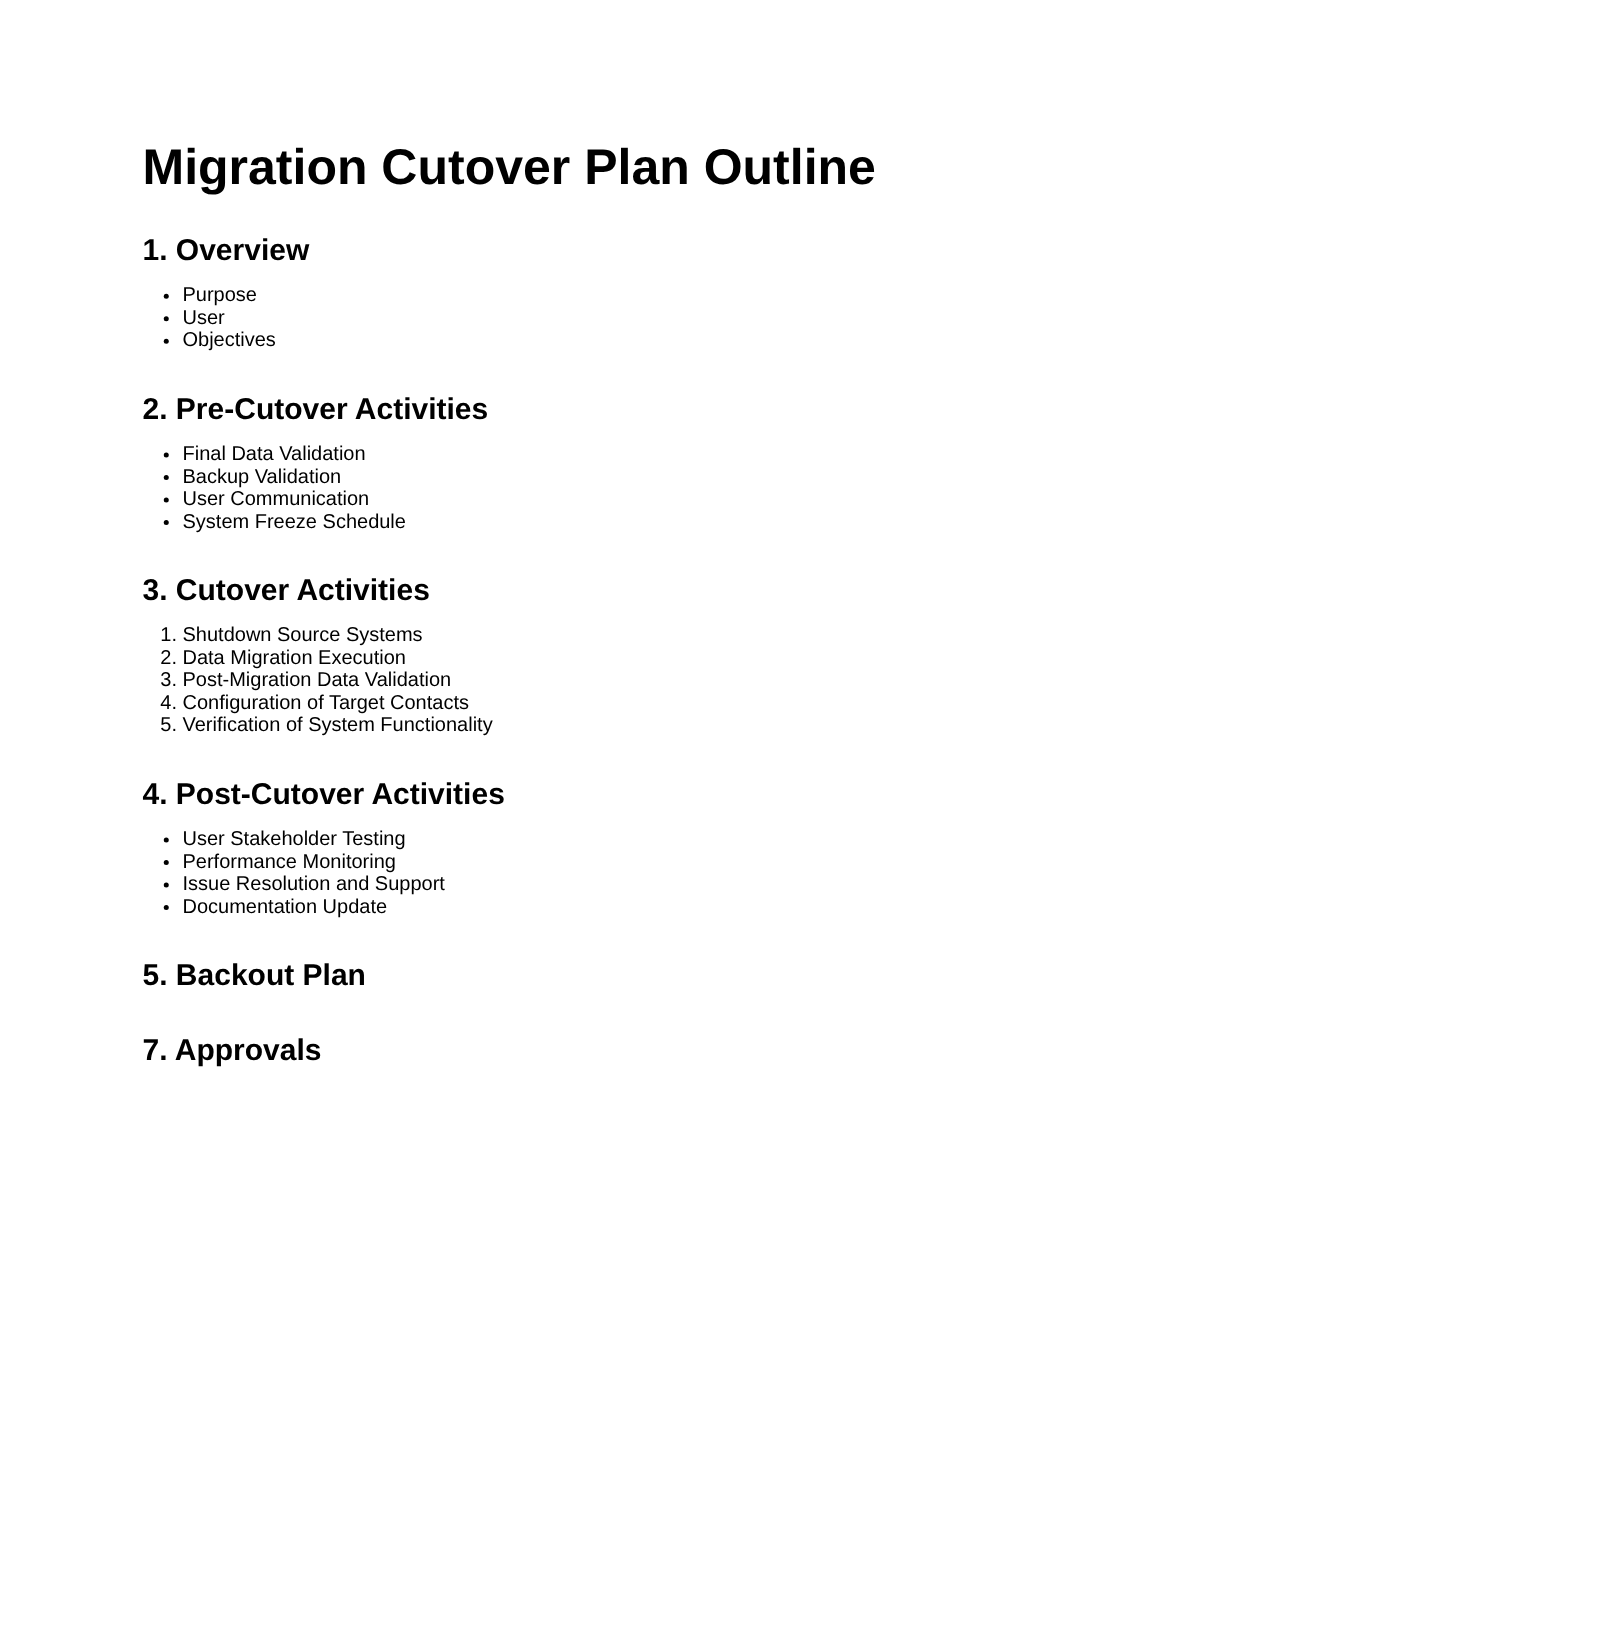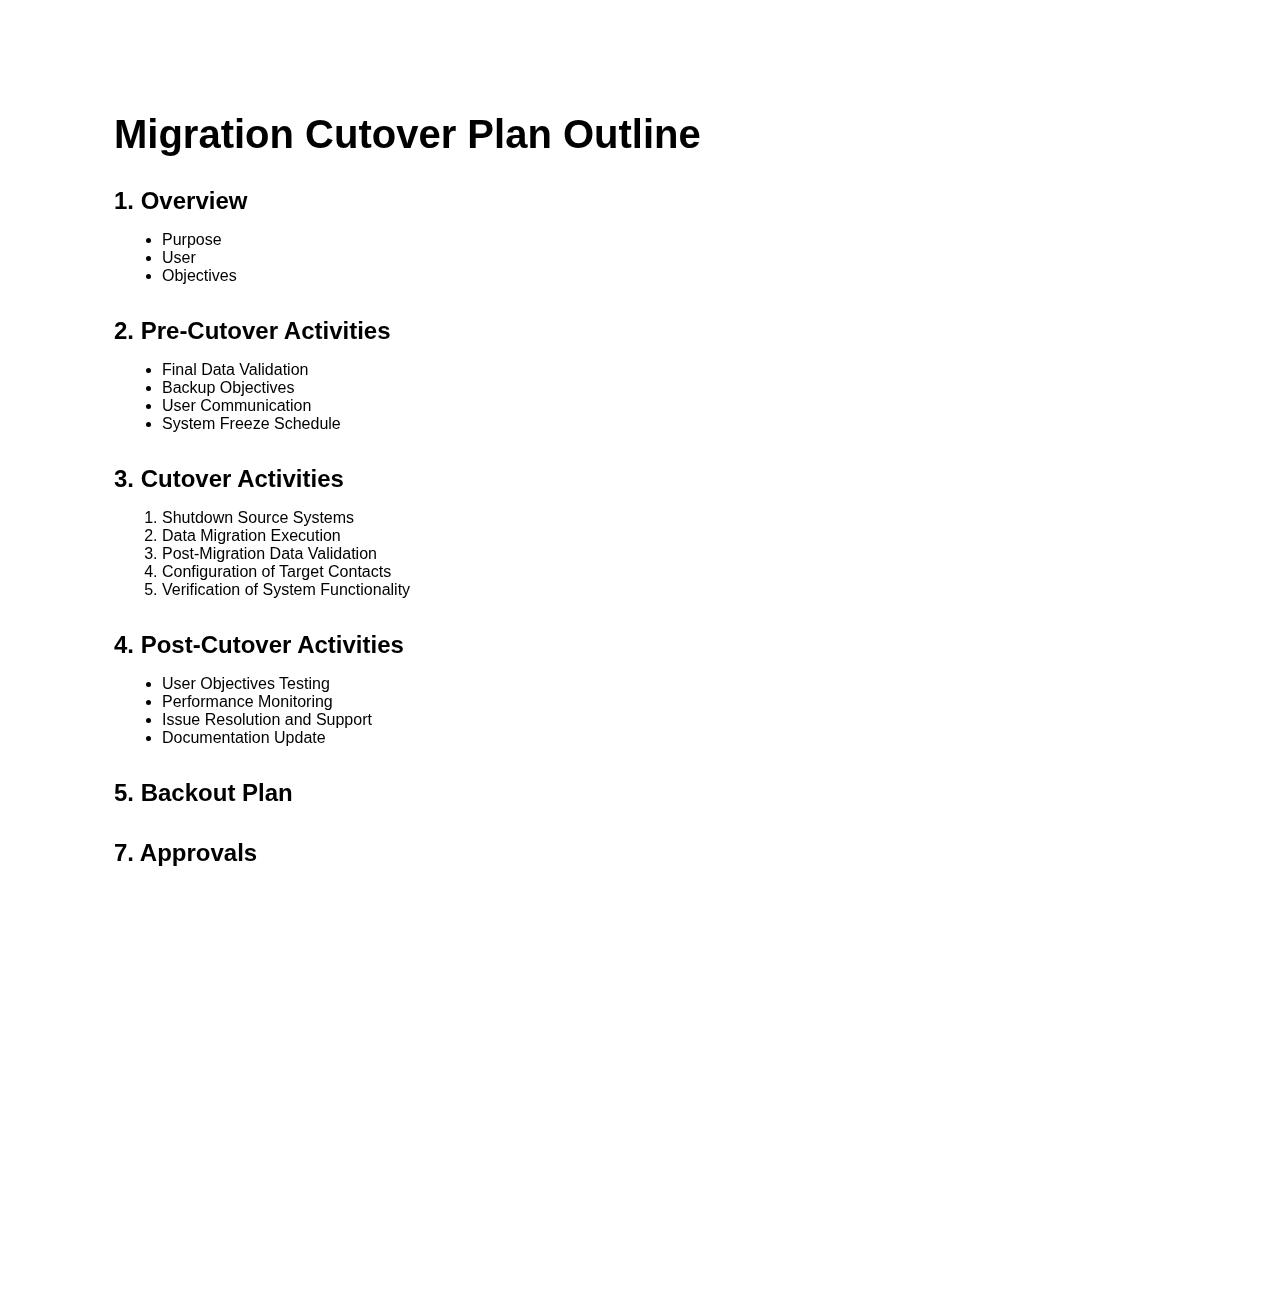--- a/index.html
+++ b/index.html
@@ -1,21 +1,21 @@
 <!DOCTYPE html>
 <html><head>
 <meta charset="utf-8">
 <style>
   html, body { margin: 0; padding: 0; background: #ffffff; }
   body { width: 1278px; height: 1300px; font-family: "Liberation Sans", sans-serif; color: #000; }
   .page { position: absolute; left: 114px; top: 114px; }
   h1 { font-size: 40px; font-weight: bold; margin: 0 0 33px 0; line-height: 40px; }
   .section { margin-bottom: 32px; }
   h2 { font-size: 24px; font-weight: bold; margin: 14px 0 13px 0; line-height: 28px; }
-  ul, ol { margin: 16px; padding-left: 32px; font-size: 16px; line-height: 18px; }
+  ul, ol { margin: 0; padding-left: 32px; font-size: 16px; line-height: 18px; }
   li { line-height: 18px; }
 </style>
 </head>
 <body>
 
 <div class="page">
   <h1>Migration Cutover Plan Outline</h1>
 
   <div class="section">
     <h2>1. Overview</h2>
@@ -23,41 +23,41 @@
       <li>Purpose</li>
       <li>User</li>
       <li>Objectives</li>
     </ul>
   </div>
 
   <div class="section">
     <h2>2. Pre-Cutover Activities</h2>
     <ul>
       <li>Final Data Validation</li>
-      <li>Backup Objectives</li>
+      <li>Backup Validation</li>
       <li>User Communication</li>
       <li>System Freeze Schedule</li>
     </ul>
   </div>
 
   <div class="section">
     <h2>3. Cutover Activities</h2>
     <ol>
       <li>Shutdown Source Systems</li>
       <li>Data Migration Execution</li>
       <li>Post-Migration Data Validation</li>
       <li>Configuration of Target Contacts</li>
       <li>Verification of System Functionality</li>
     </ol>
   </div>
 
   <div class="section">
     <h2>4. Post-Cutover Activities</h2>
     <ul>
-      <li>User Objectives Testing</li>
+      <li>User Stakeholder Testing</li>
       <li>Performance Monitoring</li>
       <li>Issue Resolution and Support</li>
       <li>Documentation Update</li>
     </ul>
   </div>
 
   <div class="section">
     <h2>5. Backout Plan</h2>
   </div>
 

